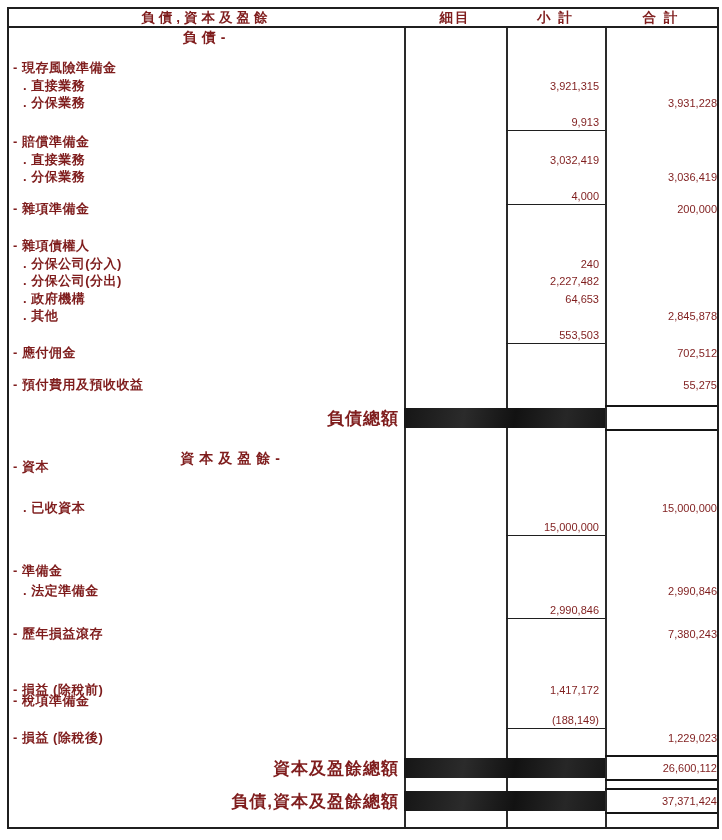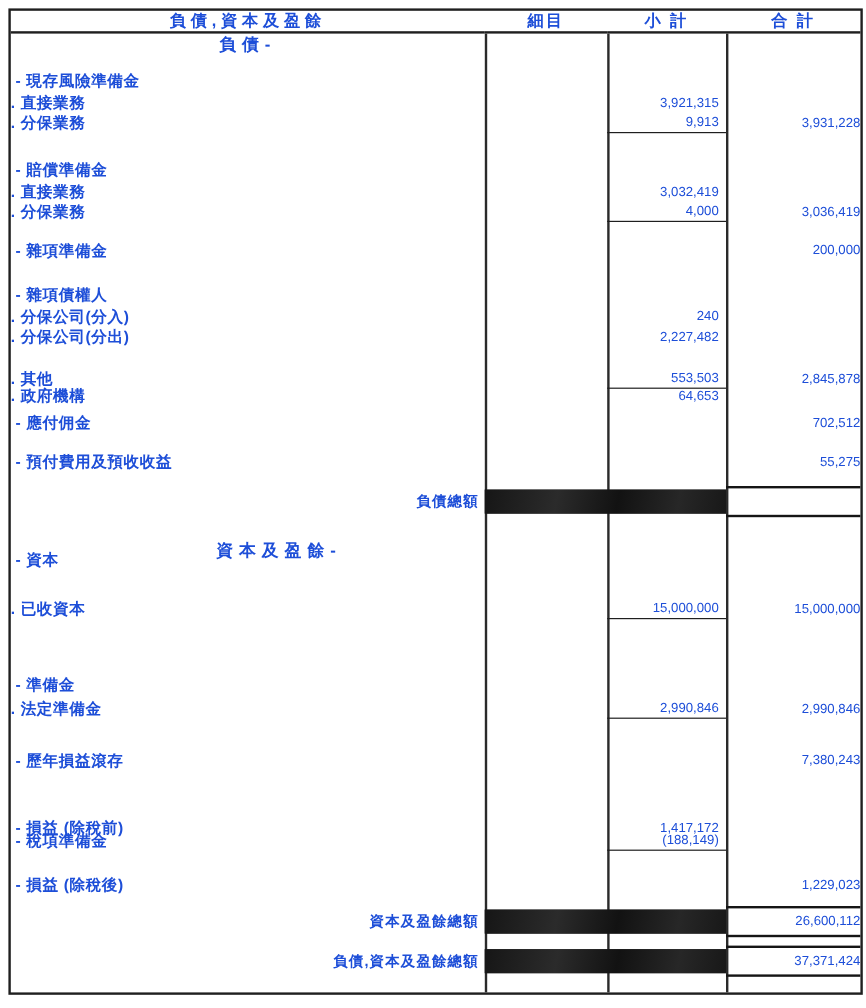--- a/index.html
+++ b/index.html
@@ -1,18 +1,18 @@
 <!DOCTYPE html>
 <html><head>
 <meta charset="utf-8">
 <style>
   html,body{margin:0;padding:0;background:#e9e9e9;}
   .page{
     position:relative;width:722px;height:840px;background:#ffffff;
-    font-family:"Liberation Sans","DejaVu Sans",sans-serif;color:#1d4ed8;
+    font-family:"Liberation Sans","DejaVu Sans",sans-serif;color:#7f1d1d;
     overflow:hidden;
   }
   .sheet{
     position:absolute;left:7px;top:7px;width:712px;height:822px;
     border:2px solid #1f1f1f;box-sizing:border-box;
   }
   
   .hcell{
     position:absolute;top:0;height:19px;display:flex;align-items:center;justify-content:center;
     font-weight:bold;font-size:13.5px;border-bottom:2px solid #1f1f1f;box-sizing:border-box;
@@ -25,26 +25,26 @@
   
   .vline{position:absolute;top:19px;bottom:0;width:1.5px;background:#2a2a2a;}
   .v1{left:395px;} .v2{left:497px;} .v3{left:596px;}
   
   .row{position:absolute;left:0;width:708px;height:17px;}
   .cell{
     position:absolute;top:0;height:100%;display:flex;align-items:center;
     white-space:pre;font-size:13px;box-sizing:border-box;
   }
   .label{left:4px;font-weight:bold;letter-spacing:0.5px;}
-  .row.subitem .label{left:0;}
+  .row.subitem .label{left:14px;}
   .row.section .label{left:0;width:395px;justify-content:center;font-size:14px;letter-spacing:5px;}
-  .row.grand .label{left:0;width:390px;justify-content:flex-end;font-size:12px;letter-spacing:1px;}
+  .row.grand .label{left:0;width:390px;justify-content:flex-end;font-size:17px;letter-spacing:1px;}
   .num{font-weight:normal;letter-spacing:0;font-size:11px;}
   .sub{left:497px;width:99px;justify-content:flex-end;padding-right:6px;}
-  .sub.u{border-bottom:1.5px solid #1f1f1f;}
+  .sub.u{border-bottom:1.5px solid #1f1f1f;margin-top:20px;}
   .tot{left:596px;width:112px;justify-content:flex-end;padding-right:0;}
   .bar{position:absolute;left:395px;top:1px;width:201px;height:calc(100% - 2px);
        background:#1c1c1c;
        background-image:linear-gradient(100deg,#161616 0%,#2b2b2b 30%,#121212 55%,#272727 80%,#181818 100%);}
   .total-box{position:absolute;left:596px;top:-2px;width:112px;height:calc(100% + 4px);
        border-top:2px solid #151515;border-bottom:2px solid #151515;box-sizing:border-box;}
 </style>
 </head>
 <body>
 
@@ -96,21 +96,21 @@
           <div class="cell label">- 雜項債權人</div>
         </div>
         <div class="row subitem" style="top: 246px; height: 17px;">
           <div class="cell label">. 分保公司(分入)</div>
           <div class="cell num sub">240</div>
         </div>
         <div class="row subitem" style="top: 263px; height: 17px;">
           <div class="cell label">. 分保公司(分出)</div>
           <div class="cell num sub">2,227,482</div>
         </div>
-        <div class="row subitem" style="top: 281px; height: 17px; margin-top: 31px;">
+        <div class="row subitem" style="top: 281px; height: 17px;">
           <div class="cell label">. 政府機構</div>
           <div class="cell num sub">64,653</div>
         </div>
         <div class="row subitem" style="top: 298px; height: 17px;">
           <div class="cell label">. 其他</div>
           <div class="cell num sub u">553,503</div>
           <div class="cell num tot">2,845,878</div>
         </div>
         <div class="row item" style="top: 335px; height: 17px;">
           <div class="cell label">- 應付佣金</div>

